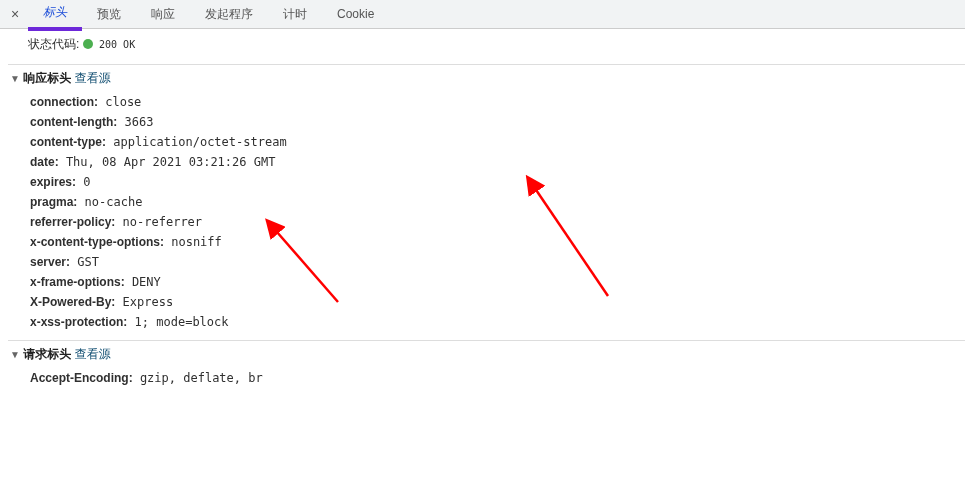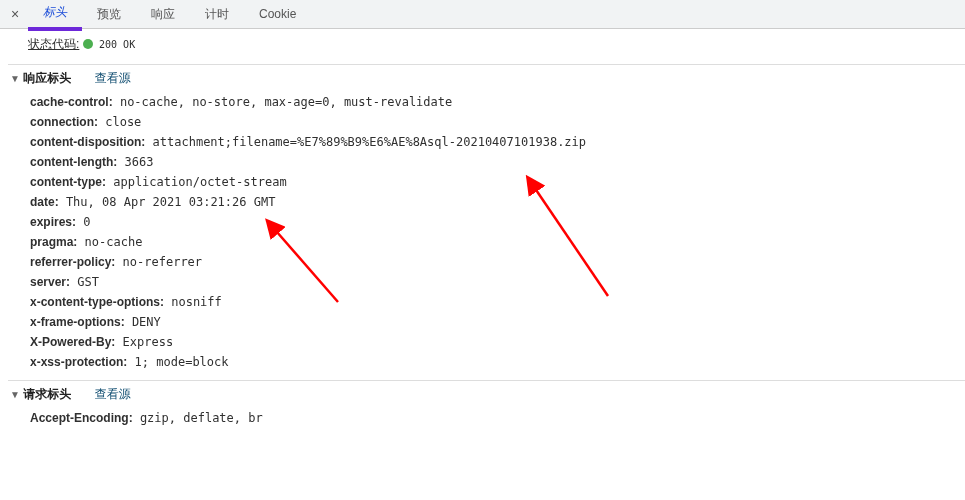--- a/index.html
+++ b/index.html
@@ -43,21 +43,20 @@
   .content {
     padding-left: 8px;
     padding-top: 4px;
   }
   .general-row {
     padding: 3px 4px 3px 20px;
     font-family: 'Segoe UI', Tahoma, sans-serif;
   }
   .general-row .label {
     display: inline;
-    text-decoration: underline;
   }
   .general-row .value {
     font-family: Consolas, "Lucida Console", monospace;
     font-size: 10px;
   }
   .status-dot {
     display: inline-block;
     width: 10px;
     height: 10px;
     border-radius: 50%;
@@ -72,21 +71,20 @@
     color: #222;
   }
   .section-header .tri {
     display: inline-block;
     width: 10px;
     color: #666;
     font-size: 10px;
   }
   .section-header .title {
     font-weight: 600;
-    margin-right: 20px;
   }
   .section-header .view-source {
     color: #0c4a6e;
   }
   .header-row {
     padding: 3px 4px 3px 22px;
   }
   .header-row .key {
     font-weight: 600;
   }
@@ -102,50 +100,49 @@
   }
 </style>
 </head>
 <body>
 
 <div class="tabbar">
   <span class="close">×</span>
   <span class="tab active">标头</span>
   <span class="tab">预览</span>
   <span class="tab">响应</span>
+  <span class="tab">发起程序</span>
   <span class="tab">计时</span>
   <span class="tab">Cookie</span>
 </div>
 
 <div class="content">
 
   <div class="general-row">
     <span class="label">状态代码:</span>
     <span class="status-dot"></span>
     <span class="value">200 OK</span>
   </div>
 
   <div class="section-header">
     <span class="tri">▼</span>
     <span class="title">响应标头</span>
     <span class="view-source">查看源</span>
   </div>
 
   <div id="response-headers-list">
-      <div class="header-row"><span class="key">cache-control:</span><span class="value"> no-cache, no-store, max-age=0, must-revalidate</span></div>
       <div class="header-row"><span class="key">connection:</span><span class="value"> close</span></div>
-      <div class="header-row"><span class="key">content-disposition:</span><span class="value"> attachment;filename=%E7%89%B9%E6%AE%8Asql-20210407101938.zip</span></div>
       <div class="header-row"><span class="key">content-length:</span><span class="value"> 3663</span></div>
       <div class="header-row"><span class="key">content-type:</span><span class="value"> application/octet-stream</span></div>
       <div class="header-row"><span class="key">date:</span><span class="value"> Thu, 08 Apr 2021 03:21:26 GMT</span></div>
       <div class="header-row"><span class="key">expires:</span><span class="value"> 0</span></div>
       <div class="header-row"><span class="key">pragma:</span><span class="value"> no-cache</span></div>
       <div class="header-row"><span class="key">referrer-policy:</span><span class="value"> no-referrer</span></div>
+      <div class="header-row"><span class="key">x-content-type-options:</span><span class="value"> nosniff</span></div>
       <div class="header-row"><span class="key">server:</span><span class="value"> GST</span></div>
-      <div class="header-row"><span class="key">x-content-type-options:</span><span class="value"> nosniff</span></div>
       <div class="header-row"><span class="key">x-frame-options:</span><span class="value"> DENY</span></div>
       <div class="header-row"><span class="key">X-Powered-By:</span><span class="value"> Express</span></div>
       <div class="header-row"><span class="key">x-xss-protection:</span><span class="value"> 1; mode=block</span></div>
     </div>
 
   <div class="section-header">
     <span class="tri">▼</span>
     <span class="title">请求标头</span>
     <span class="view-source">查看源</span>
   </div>

